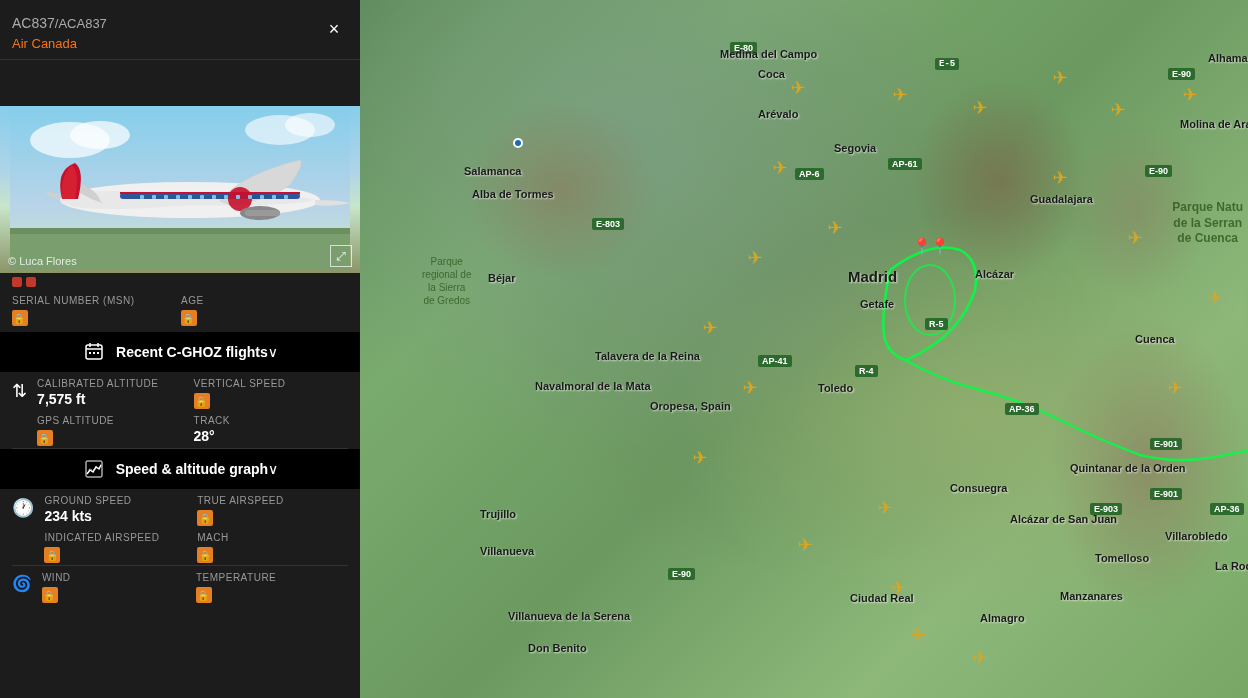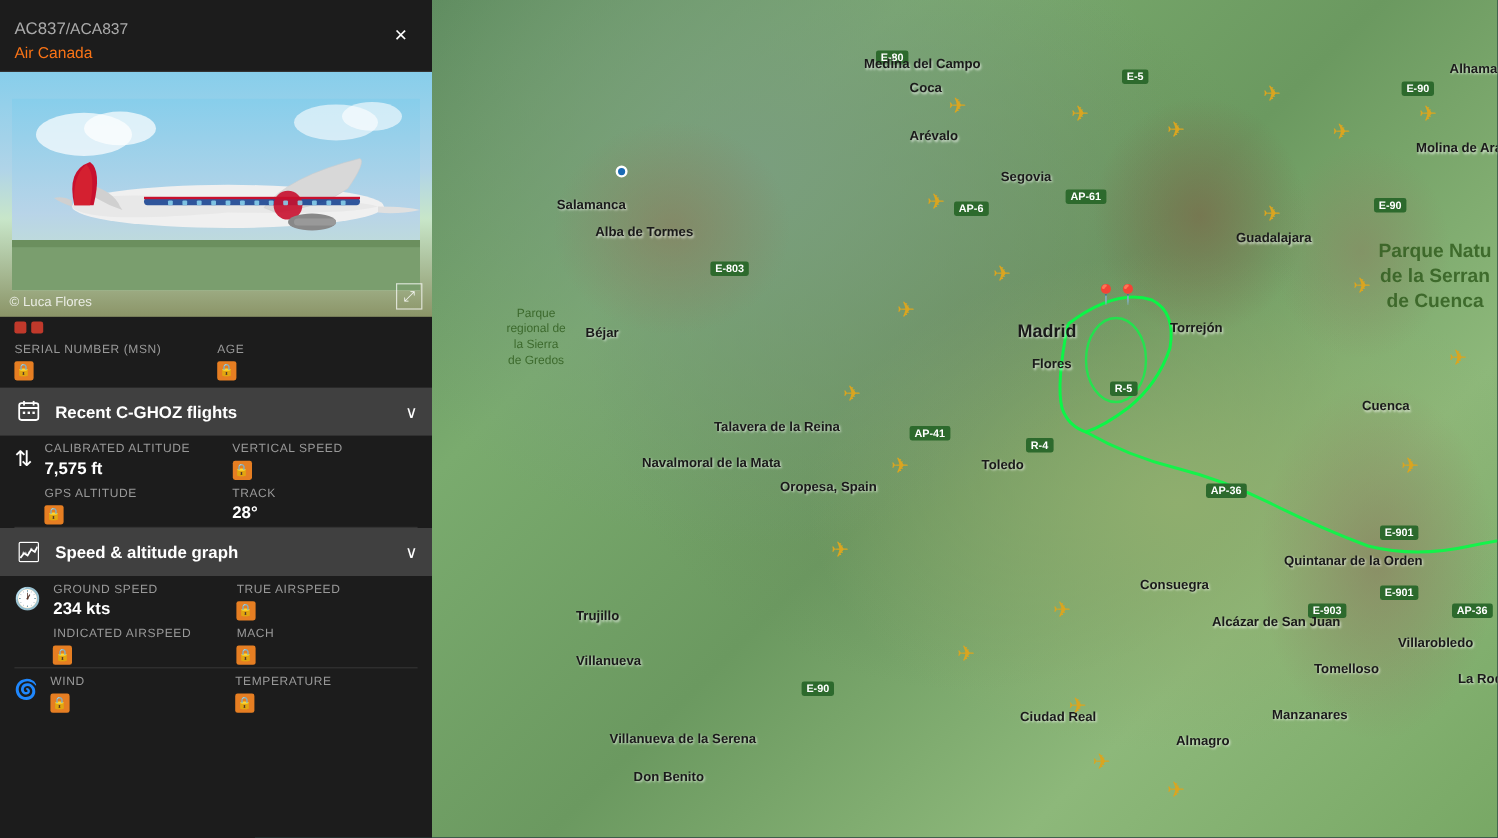--- a/index.html
+++ b/index.html
@@ -33,25 +33,26 @@
     #close-btn {
       width: 28px; height: 28px;
       background: none; border: none;
       color: #fff; font-size: 18px; cursor: pointer;
       display: flex; align-items: center; justify-content: center;
     }
 
     
     #aircraft-image-container {
       width: 360px;
-      height: 204px;
+      height: 167px;
       background: linear-gradient(180deg, #87CEEB 0%, #b0d4e8 40%, #c8e6c9 60%, #8B9467 100%);
       position: relative;
       overflow: hidden;
       flex-shrink: 0;
+      margin-top: 46px;
     }
     #aircraft-svg-wrapper {
       position: absolute;
       width: 100%;
       height: 100%;
       display: flex;
       align-items: center;
       justify-content: center;
     }
     #photo-credit {
@@ -116,26 +117,26 @@
       width: 16px; height: 16px;
       background: #e67e22;
       border-radius: 2px;
       font-size: 10px;
       color: #fff;
       margin-top: 2px;
     }
 
     
     .section-header {
-      background: #404040;
+      background: #000000;
       display: flex;
       align-items: center;
       padding: 8px 12px;
       cursor: pointer;
-      justify-content: space-between;
+      justify-content: center;
     }
     .section-header-left { display: flex; align-items: center; gap: 10px; }
     .section-header-icon {
       width: 24px; height: 24px;
       display: flex; align-items: center; justify-content: center;
       color: #fff; font-size: 16px;
     }
     .section-header-label {
       font-size: 14px;
       font-weight: bold;
@@ -425,33 +426,33 @@
 <div id="map-area">
   <div id="map-bg"></div>
 
   <div style="position:absolute;top:100px;left:100px;width:200px;height:180px;background:radial-gradient(ellipse,#8a7a5a 0%,transparent 70%);opacity:0.6;"></div>
   <div style="position:absolute;top:80px;left:550px;width:180px;height:200px;background:radial-gradient(ellipse,#7a6a4a 0%,transparent 70%);opacity:0.7;"></div>
   <div style="position:absolute;top:120px;left:700px;width:150px;height:180px;background:radial-gradient(ellipse,#8a8060 0%,transparent 70%);opacity:0.5;"></div>
   <div style="position:absolute;top:150px;left:880px;width:250px;height:300px;background:radial-gradient(ellipse,#7a7050 0%,transparent 70%);opacity:0.6;"></div>
   <div style="position:absolute;bottom:80px;right:0px;width:200px;height:300px;background:radial-gradient(ellipse,#8a8060 0%,transparent 70%);opacity:0.7;"></div>
 
   <div style="position:absolute;top:255px;left:62px;color:#2d5a1b;font-size:10px;font-weight:normal;text-align:center;line-height:1.3;opacity:0.8;">Parque<br>regional de<br>la Sierra<br>de Gredos</div>
-  <div style="position:absolute;top:200px;right:5px;color:#2d5a1b;font-size:16px;font-weight:bold;text-align:center;line-height:1.3;opacity:0.8;">Parque Natu<br>de la Serran<br>de Cuenca</div>
+  <div style="position:absolute;top:200px;right:5px;color:#2d5a1b;font-size:12px;font-weight:bold;text-align:center;line-height:1.3;opacity:0.8;">Parque Natu<br>de la Serran<br>de Cuenca</div>
 
   <svg id="flight-path-svg">
 
     <path d="M 530 270 Q 570 240 600 250 Q 620 260 615 290 Q 605 320 580 340 Q 560 355 545 360 Q 530 355 525 340 Q 520 320 530 270" fill="none" stroke="#00ff44" stroke-width="2.5" opacity="0.9"></path>
 
     <path d="M 545 360 Q 580 380 620 390 Q 660 400 700 420 Q 740 440 780 455 Q 820 465 865 455 Q 900 448 930 445 Q 960 442 985 445" fill="none" stroke="#00ff44" stroke-width="2.5" opacity="0.85"></path>
 
     <ellipse cx="570" cy="300" rx="25" ry="35" fill="none" stroke="#00ff44" stroke-width="2" opacity="0.7"></ellipse>
   </svg>
 
   <div class="highway-label" style="left:370px;top:42px;">E-80</div>
-  <div class="highway-label" style="left:575px;top:58px;">E-5</div>
+  <div class="highway-label" style="left:575px;top:58px;font-family:Liberation Mono, monospace;">E-5</div>
   <div class="highway-label" style="left:808px;top:68px;">E-90</div>
   <div class="highway-label" style="left:435px;top:168px;">AP-6</div>
   <div class="highway-label" style="left:528px;top:158px;">AP-61</div>
   <div class="highway-label" style="left:785px;top:165px;">E-90</div>
   <div class="highway-label" style="left:232px;top:218px;">E-803</div>
   <div class="highway-label" style="left:398px;top:355px;">AP-41</div>
   <div class="highway-label" style="left:495px;top:365px;">R-4</div>
   <div class="highway-label" style="left:565px;top:318px;">R-5</div>
   <div class="highway-label" style="left:645px;top:403px;">AP-36</div>
   <div class="highway-label" style="left:790px;top:438px;">E-901</div>
@@ -478,26 +479,26 @@
   <div class="city-label" style="left:710px;top:462px;">Quintanar de la Orden</div>
   <div class="city-label" style="left:620px;top:612px;">Almagro</div>
   <div class="city-label" style="left:175px;top:380px;">Navalmoral de la Mata</div>
   <div class="city-label" style="left:290px;top:400px;">Oropesa, Spain</div>
   <div class="city-label" style="left:120px;top:508px;">Trujillo</div>
   <div class="city-label" style="left:120px;top:545px;">Villanueva</div>
   <div class="city-label" style="left:148px;top:610px;">Villanueva de la Serena</div>
   <div class="city-label" style="left:168px;top:642px;">Don Benito</div>
   <div class="city-label" style="left:360px;top:48px;">Medina del Campo</div>
   <div class="city-label" style="left:398px;top:108px;">Arévalo</div>
-  <div class="city-label" style="left:136px;top:188px;">Alba de Tormes</div>
+  <div class="city-label" style="left:112px;top:188px;">Alba de Tormes</div>
   <div class="city-label" style="left:128px;top:272px;">Béjar</div>
   <div class="city-label" style="left:820px;top:118px;">Molina de Aragón</div>
   <div class="city-label" style="left:848px;top:52px;">Alhama de Aragón</div>
-  <div class="city-label" style="left:500px;top:298px;">Flores</div>
-  <div class="city-label" style="left:615px;top:268px;">Torrejón</div>
+  <div class="city-label" style="left:500px;top:298px;">Getafe</div>
+  <div class="city-label" style="left:615px;top:268px;">Alcázar</div>
   <div class="city-label" style="left:398px;top:68px;">Coca</div>
   <div class="city-label" style="left:855px;top:560px;">La Roda</div>
 
   <div class="map-pin-blue" style="left:562px;top:256px;font-size:16px;">📍</div>
   <div class="map-pin-blue" style="left:580px;top:256px;font-size:16px;">📍</div>
 
   <div class="map-aircraft" style="left:438px;top:88px;">✈</div>
   <div class="map-aircraft" style="left:540px;top:95px;">✈</div>
   <div class="map-aircraft" style="left:620px;top:108px;">✈</div>
   <div class="map-aircraft" style="left:700px;top:78px;">✈</div>

